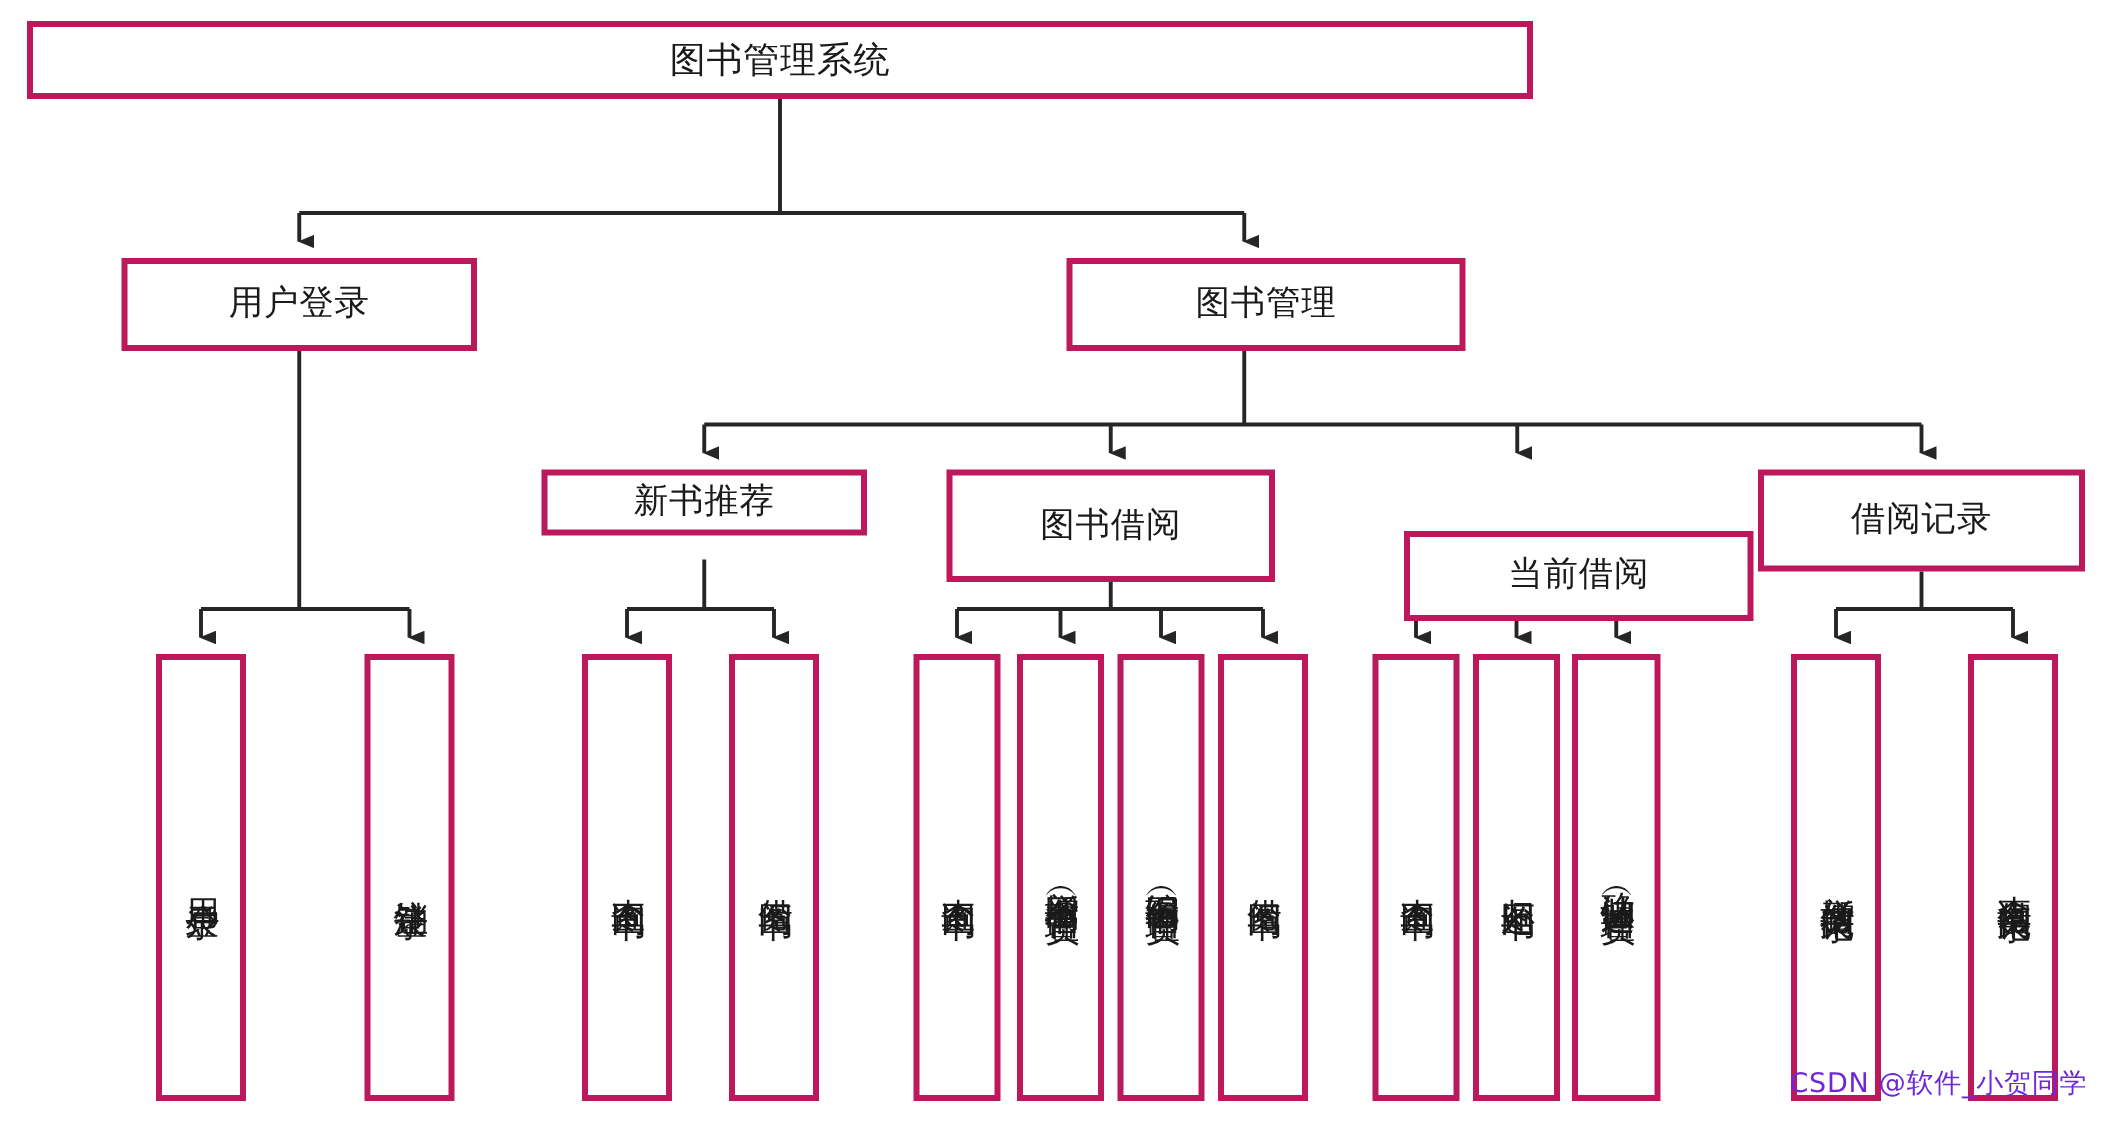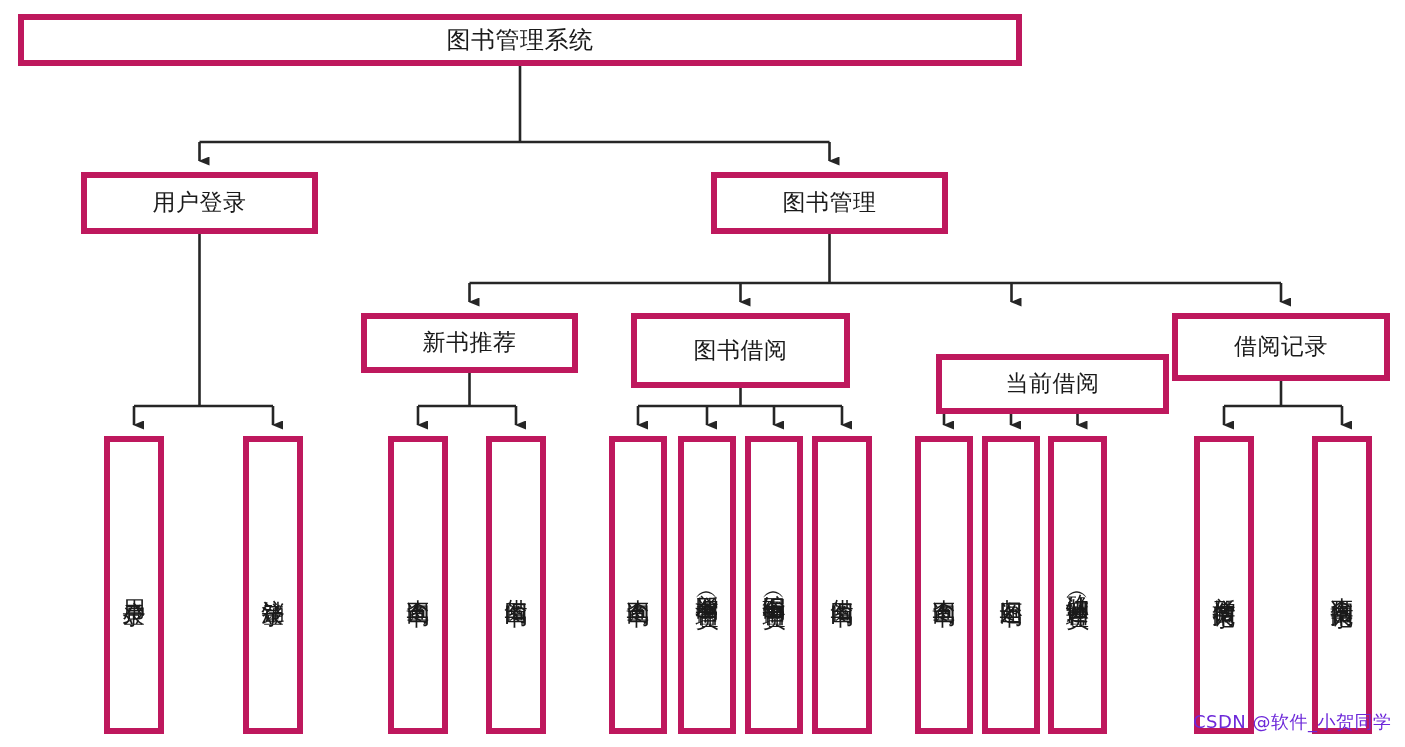--- a/index.html
+++ b/index.html
@@ -25,21 +25,21 @@
     left: 0;
     top: 0;
     width: 1405px;
     height: 747px;
     pointer-events: none;
   }
   .node {
     position: absolute;
     box-sizing: border-box;
     background: #ffffff;
-    border: 6px solid #be185d;
+    border: 4px solid #be185d;
     display: flex;
     align-items: center;
     justify-content: center;
     overflow: hidden;
   }
   .node .label {
     display: block;
     text-align: center;
     color: #1a1a1a;
     line-height: 1.18;
@@ -115,24 +115,24 @@
       </g>
   </svg>
 
   <div id="nodes-layer">
       <div class="node horizontal root" style="left: 18px; top: 14px; width: 1004px; height: 52px;">
         <span class="label">图书管理系统</span>
       </div>
       <div class="node horizontal" style="left: 81px; top: 172px; width: 237px; height: 62px;">
         <span class="label">用户登录</span>
       </div>
-      <div class="node horizontal" style="left: 711px; top: 172px; width: 237px; height: 62px;">
+      <div class="node horizontal" style="left: 711px; top: 172px; width: 266px; height: 62px;">
         <span class="label">图书管理</span>
       </div>
-      <div class="node horizontal" style="left: 361px; top: 313px; width: 217px; height: 60px;">
+      <div class="node horizontal" style="left: 361px; top: 313px; width: 217px; height: 44px;">
         <span class="label">新书推荐</span>
       </div>
       <div class="node horizontal" style="left: 631px; top: 313px; width: 219px; height: 75px;">
         <span class="label">图书借阅</span>
       </div>
       <div class="node horizontal" style="left: 936px; top: 313px; width: 233px; height: 60px; margin-top: 41px;">
         <span class="label">当前借阅</span>
       </div>
       <div class="node horizontal" style="left: 1172px; top: 313px; width: 218px; height: 68px;">
         <span class="label">借阅记录</span>

